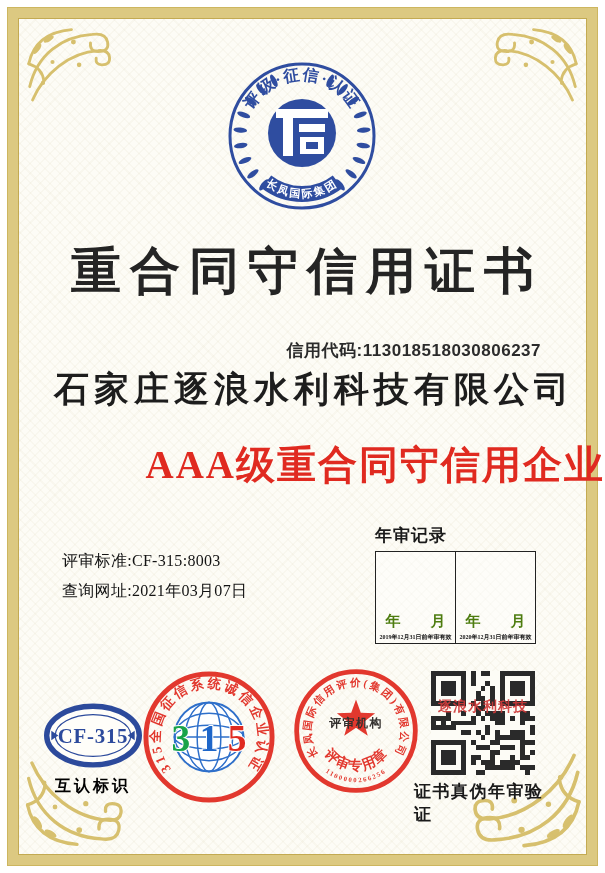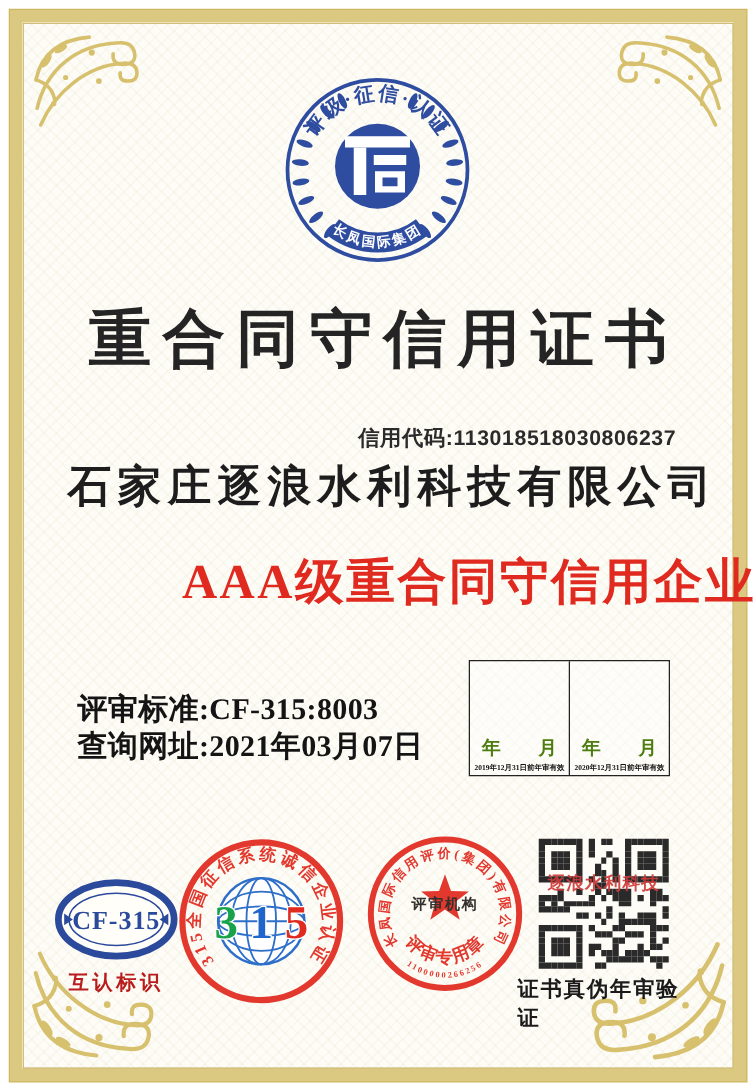--- a/index.html
+++ b/index.html
@@ -43,32 +43,32 @@
     text-align:center; font-size:35px; font-weight:900; color:#1d1d1d;
     letter-spacing:5px; padding-left:23px;
   }
   .award {
     position:absolute; top:438px; left:0; width:100%;
     text-align:right; font-size:39px; font-weight:900; color:#e02a20;
     letter-spacing:2px; font-family:"Liberation Serif", serif;
   }
 
   .details { position:absolute; left:62px; top:551px; font-family:"Liberation Serif", serif; }
-  .details .line { font-size:24px; font-weight:bold; color:#141414; height:30px; letter-spacing:.3px; }
+  .details .line { font-size:16px; font-weight:normal; color:#141414; height:30px; letter-spacing:.3px; }
 
   .annual { position:absolute; left:375px; top:524px; font-family:"Liberation Serif", serif; }
   .annual .label { font-size:17px; font-weight:bold; color:#1a1a1a; letter-spacing:1px; }
   .annual .table { margin-top:4px; width:161px; height:93px; border:1.5px solid #222; display:flex; background:rgba(255,255,255,.4); }
   .annual .cell { flex:1; position:relative; }
   .annual .cell:first-child { border-right:1.5px solid #222; }
   .annual .ym { position:absolute; bottom:12px; width:100%; text-align:center; font-size:15px; font-weight:bold; white-space:pre; color:#4d7c0f; }
   .annual .note { position:absolute; bottom:1px; width:100%; text-align:center; font-size:6px; font-weight:bold; white-space:nowrap; color:#111; }
 
   .cf-logo { position:absolute; left:42px; top:700px; }
-  .cf-caption { position:absolute; left:36px; top:776px; width:114px; text-align:center; font-size:16px; font-weight:bold; letter-spacing:3px; color:#b91c1c; font-family:"Liberation Serif", serif; }
+  .cf-caption { position:absolute; left:36px; top:776px; width:114px; text-align:center; font-size:16px; font-weight:bold; letter-spacing:3px; color:#000000; font-family:"Liberation Serif", serif; }
   .globe-logo { position:absolute; left:140px; top:668px; }
   .seal-logo { position:absolute; left:289px; top:664px; }
 
   .qr-wrap { position:absolute; left:431px; top:671px; width:104px; height:104px; }
   #qr-grid { display:grid; width:104px; height:104px; grid-template-columns:repeat(21,1fr); grid-template-rows:repeat(21,1fr); background:#fdfcf6; }
   #qr-grid .on { background:#2a2a2a; }
   .qr-overlay { position:absolute; top:27px; left:0; width:100%; text-align:center; font-size:14px; font-weight:bold; color:#cf3a3a; letter-spacing:1px; opacity:.92; }
   .qr-caption { position:absolute; left:414px; top:780px; width:138px; text-align:left; font-size:17px; font-weight:bold; letter-spacing:1.5px; color:#1a1a1a; font-family:"Liberation Serif", serif; }
 
   svg text { font-family:"Liberation Serif", serif; }
@@ -161,20 +161,21 @@
   <div class="credit">信用代码:113018518030806237</div>
   <div class="company">石家庄逐浪水利科技有限公司</div>
   <div class="award">AAA级重合同守信用企业</div>
 
   <div class="details">
     <div class="line">评审标准:CF-315:8003</div>
     <div class="line">查询网址:2021年03月07日</div>
   </div>
 
   <div class="annual">
+    <div class="label">年审记录</div>
     <div class="table">
       <div class="cell">
         <div class="ym">年　　月</div>
         <div class="note">2019年12月31日前年审有效</div>
       </div>
       <div class="cell">
         <div class="ym">年　　月</div>
         <div class="note">2020年12月31日前年审有效</div>
       </div>
     </div>

